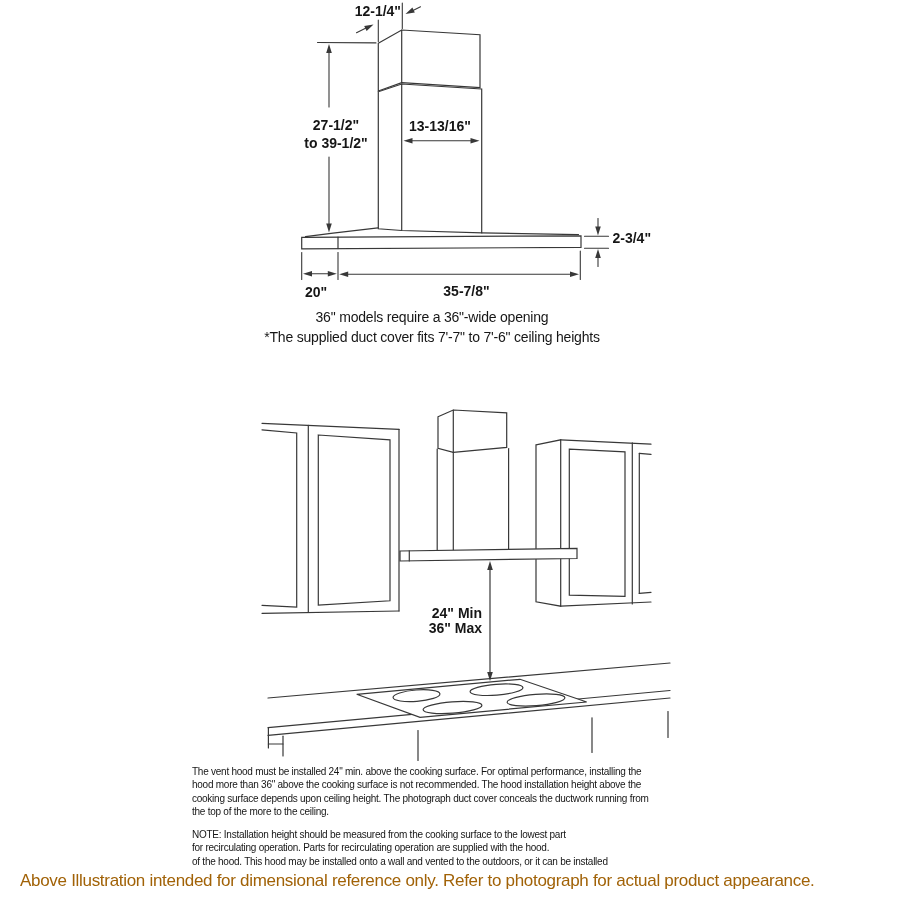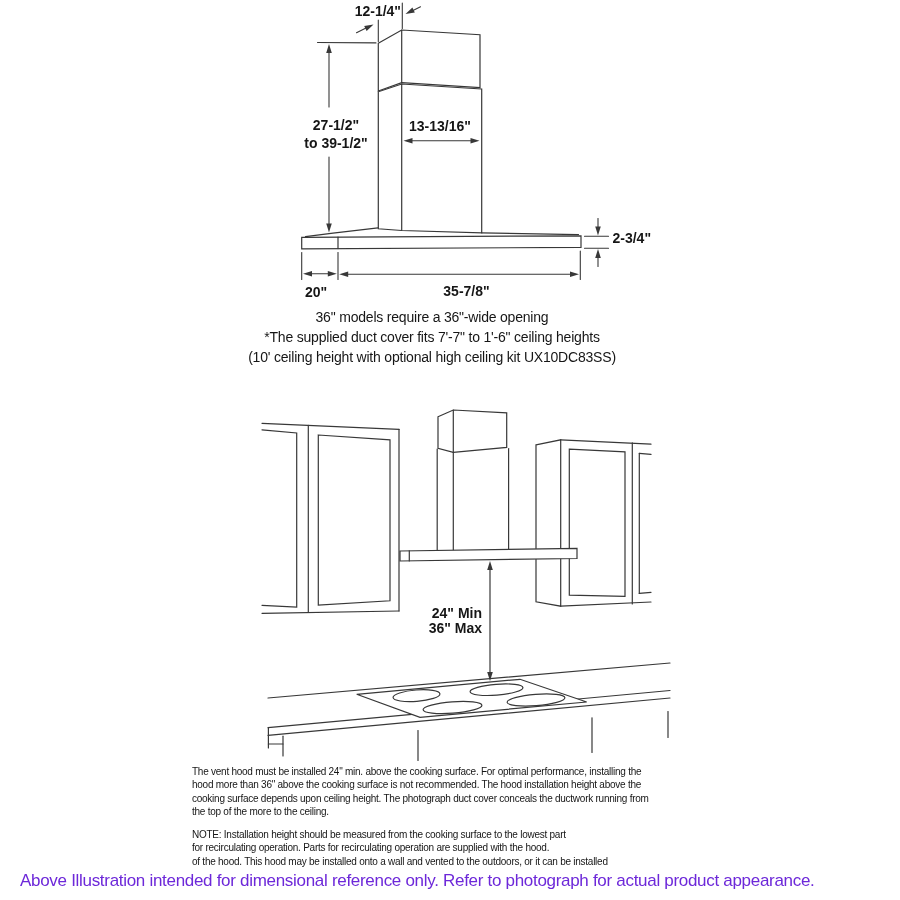--- a/index.html
+++ b/index.html
@@ -15,21 +15,21 @@
     text-align:center; font-size:14px; line-height:20px; letter-spacing:-0.2px; color:#161616;
   }
   .body-par {
     position:absolute; left:192px; font-size:10px; line-height:13.4px;
     letter-spacing:-0.25px; color:#161616; white-space:nowrap;
   }
   #install-par { top:765px; }
   #install-note { top:828px; }
   #footer-disclaimer {
     position:absolute; left:20px; top:871px; width:870px;
-    font-size:17px; letter-spacing:-0.3px; color:#6d28d9; white-space:nowrap;
+    font-size:17px; letter-spacing:-0.3px; color:#a16207; white-space:nowrap;
   }
 </style>
 </head>
 <body>
 
 <div id="page">
 
   <svg id="drawing" viewBox="0 0 900 900" fill="none" stroke-linecap="round">
 
     <g stroke="#383838" stroke-width="1.2">
@@ -155,22 +155,21 @@
       <path d="M268.4,744 L283,744"></path>
       <path d="M283,736.2 L283,756"></path>
       <path d="M418,730.6 L418,760.5"></path>
       <path d="M592,717.8 L592,752.5"></path>
       <path d="M668,711.5 L668,737.5"></path>
     </g>
   </svg>
 
   <div id="spec-notes">
     <div>36" models require a 36"-wide opening</div>
-    <div>*The supplied duct cover fits 7'-7" to 1'-6" ceiling heights</div>
-    <div>(10' ceiling height with optional high ceiling kit UX10DC83SS)</div>
+    <div>*The supplied duct cover fits 7'-7" to 7'-6" ceiling heights</div>
   </div>
 
   <div id="install-par" class="body-par">
     <div>The vent hood must be installed 24" min. above the cooking surface. For optimal performance, installing the</div>
     <div>hood more than 36" above the cooking surface is not recommended. The hood installation height above the</div>
     <div>cooking surface depends upon ceiling height. The photograph duct cover conceals the ductwork running from</div>
     <div>the top of the more to the ceiling.</div>
   </div>
 
   <div id="install-note" class="body-par">

